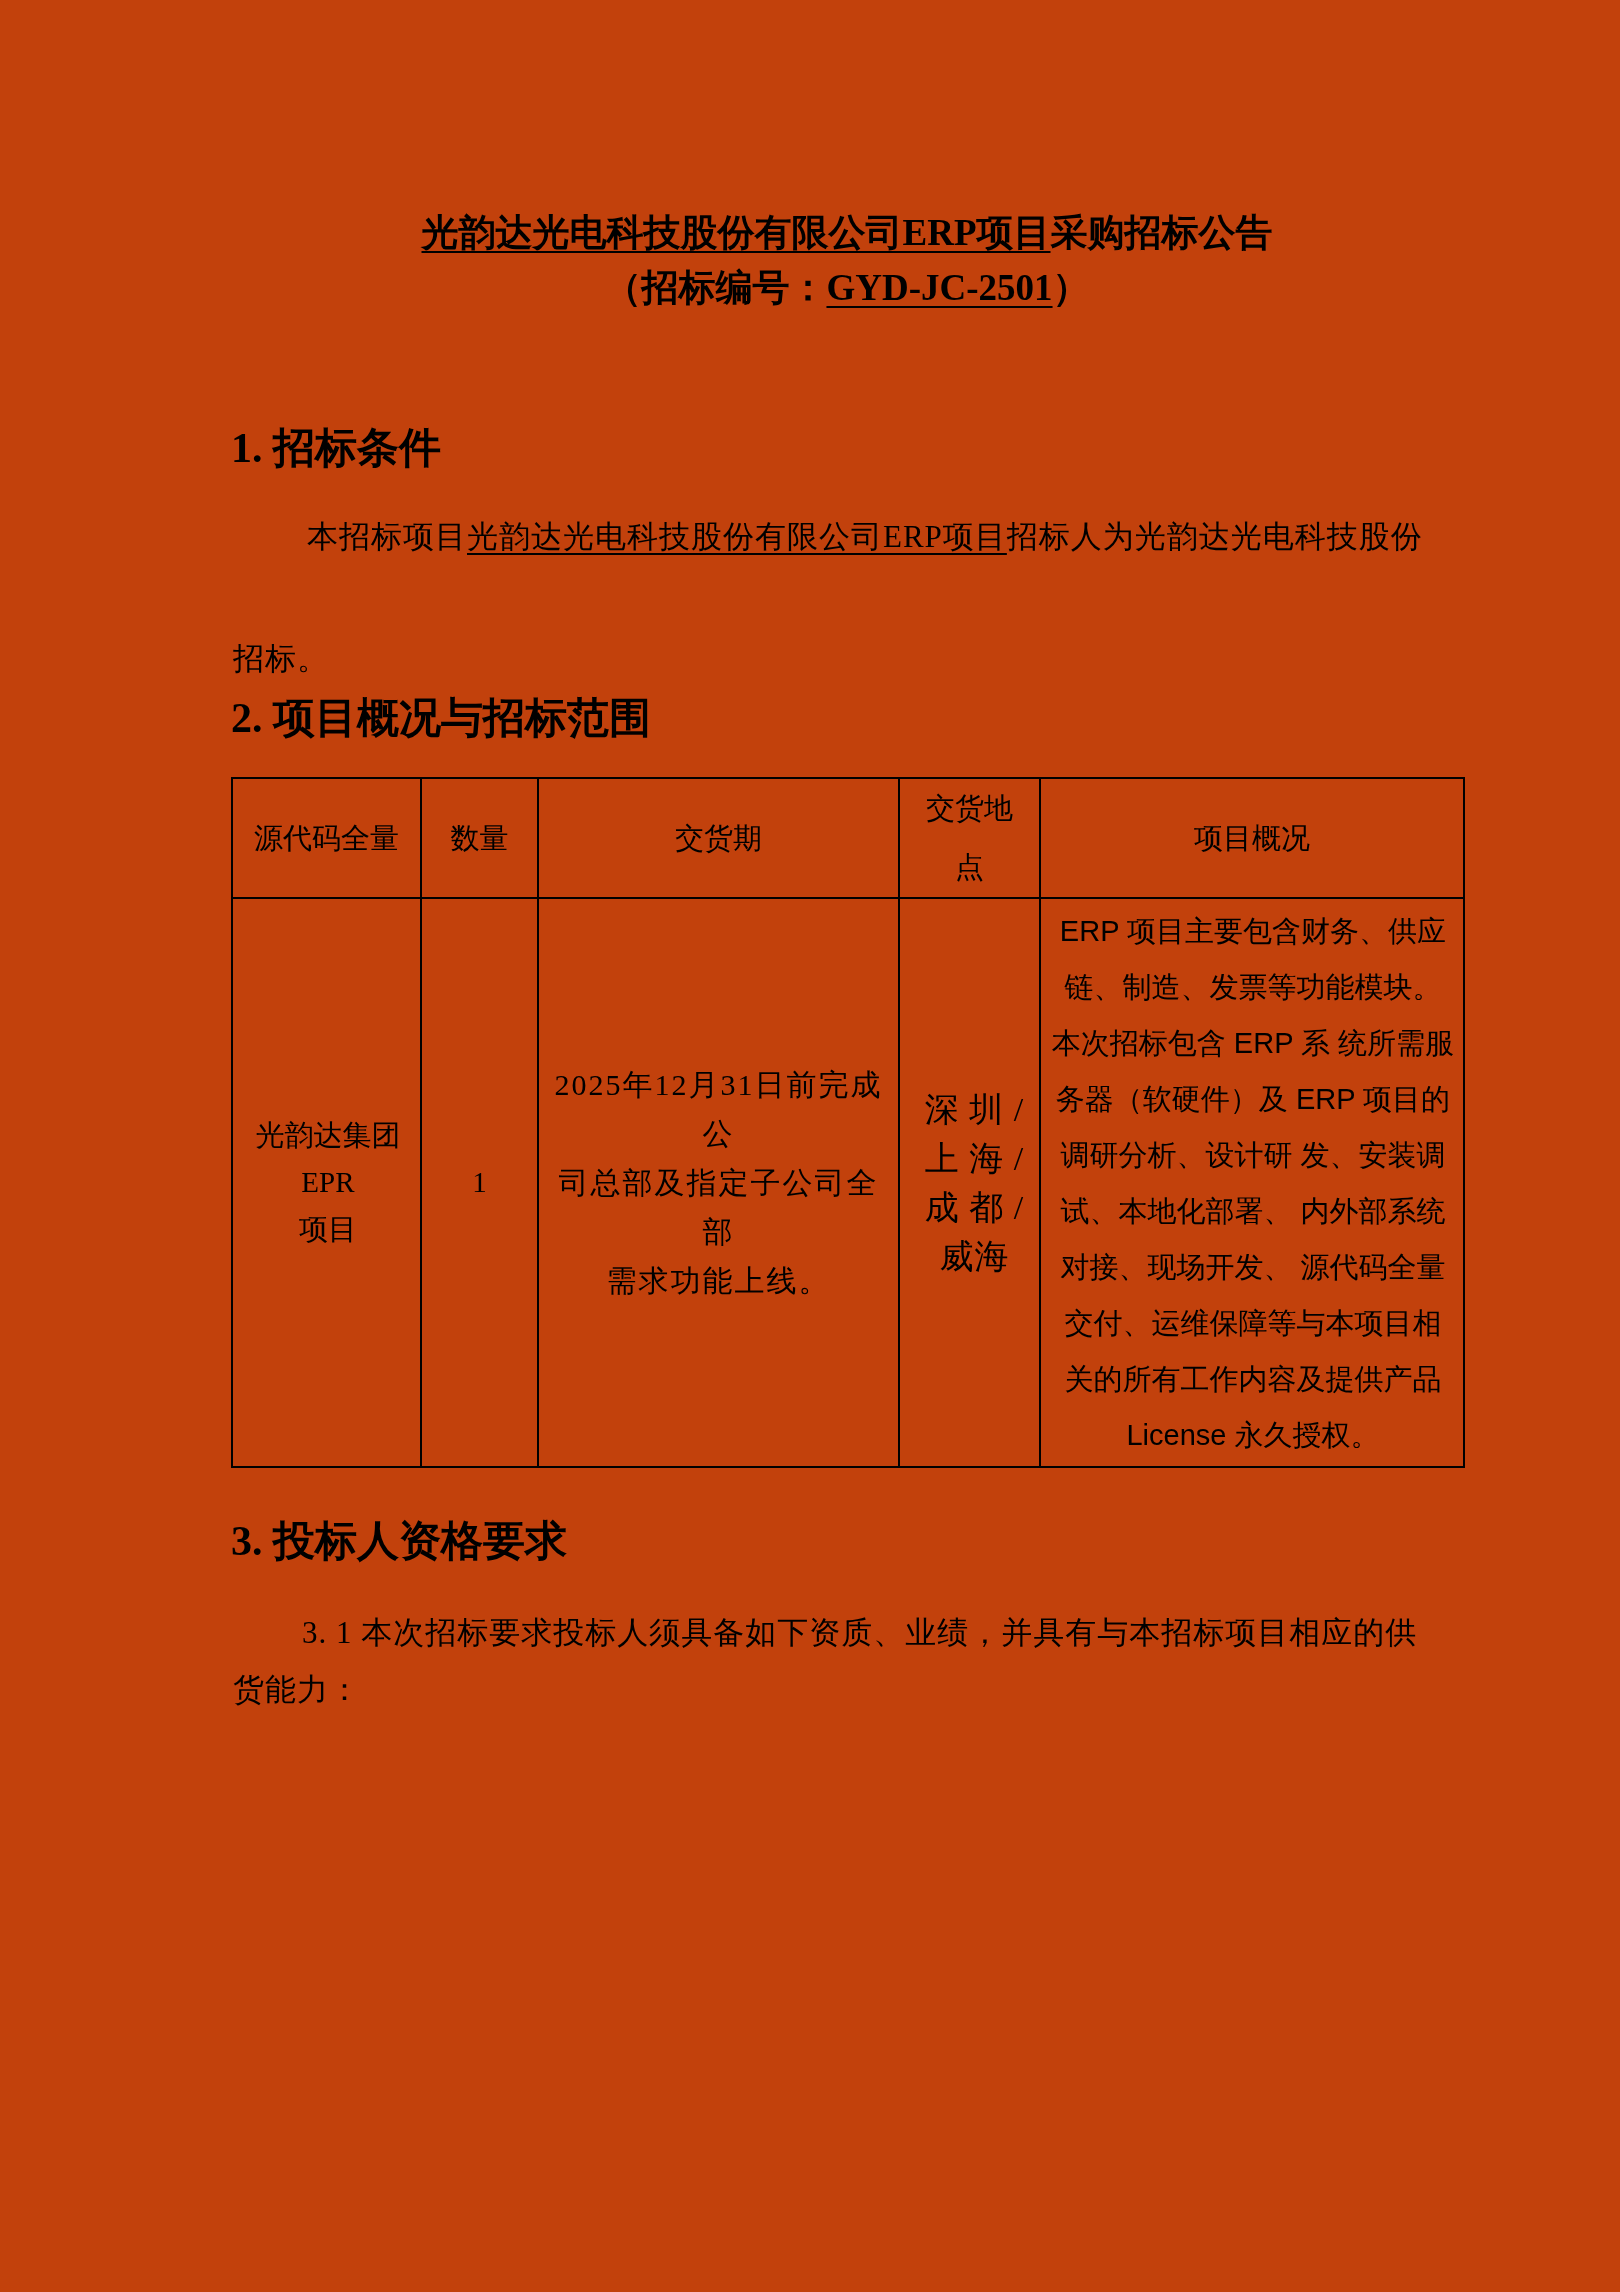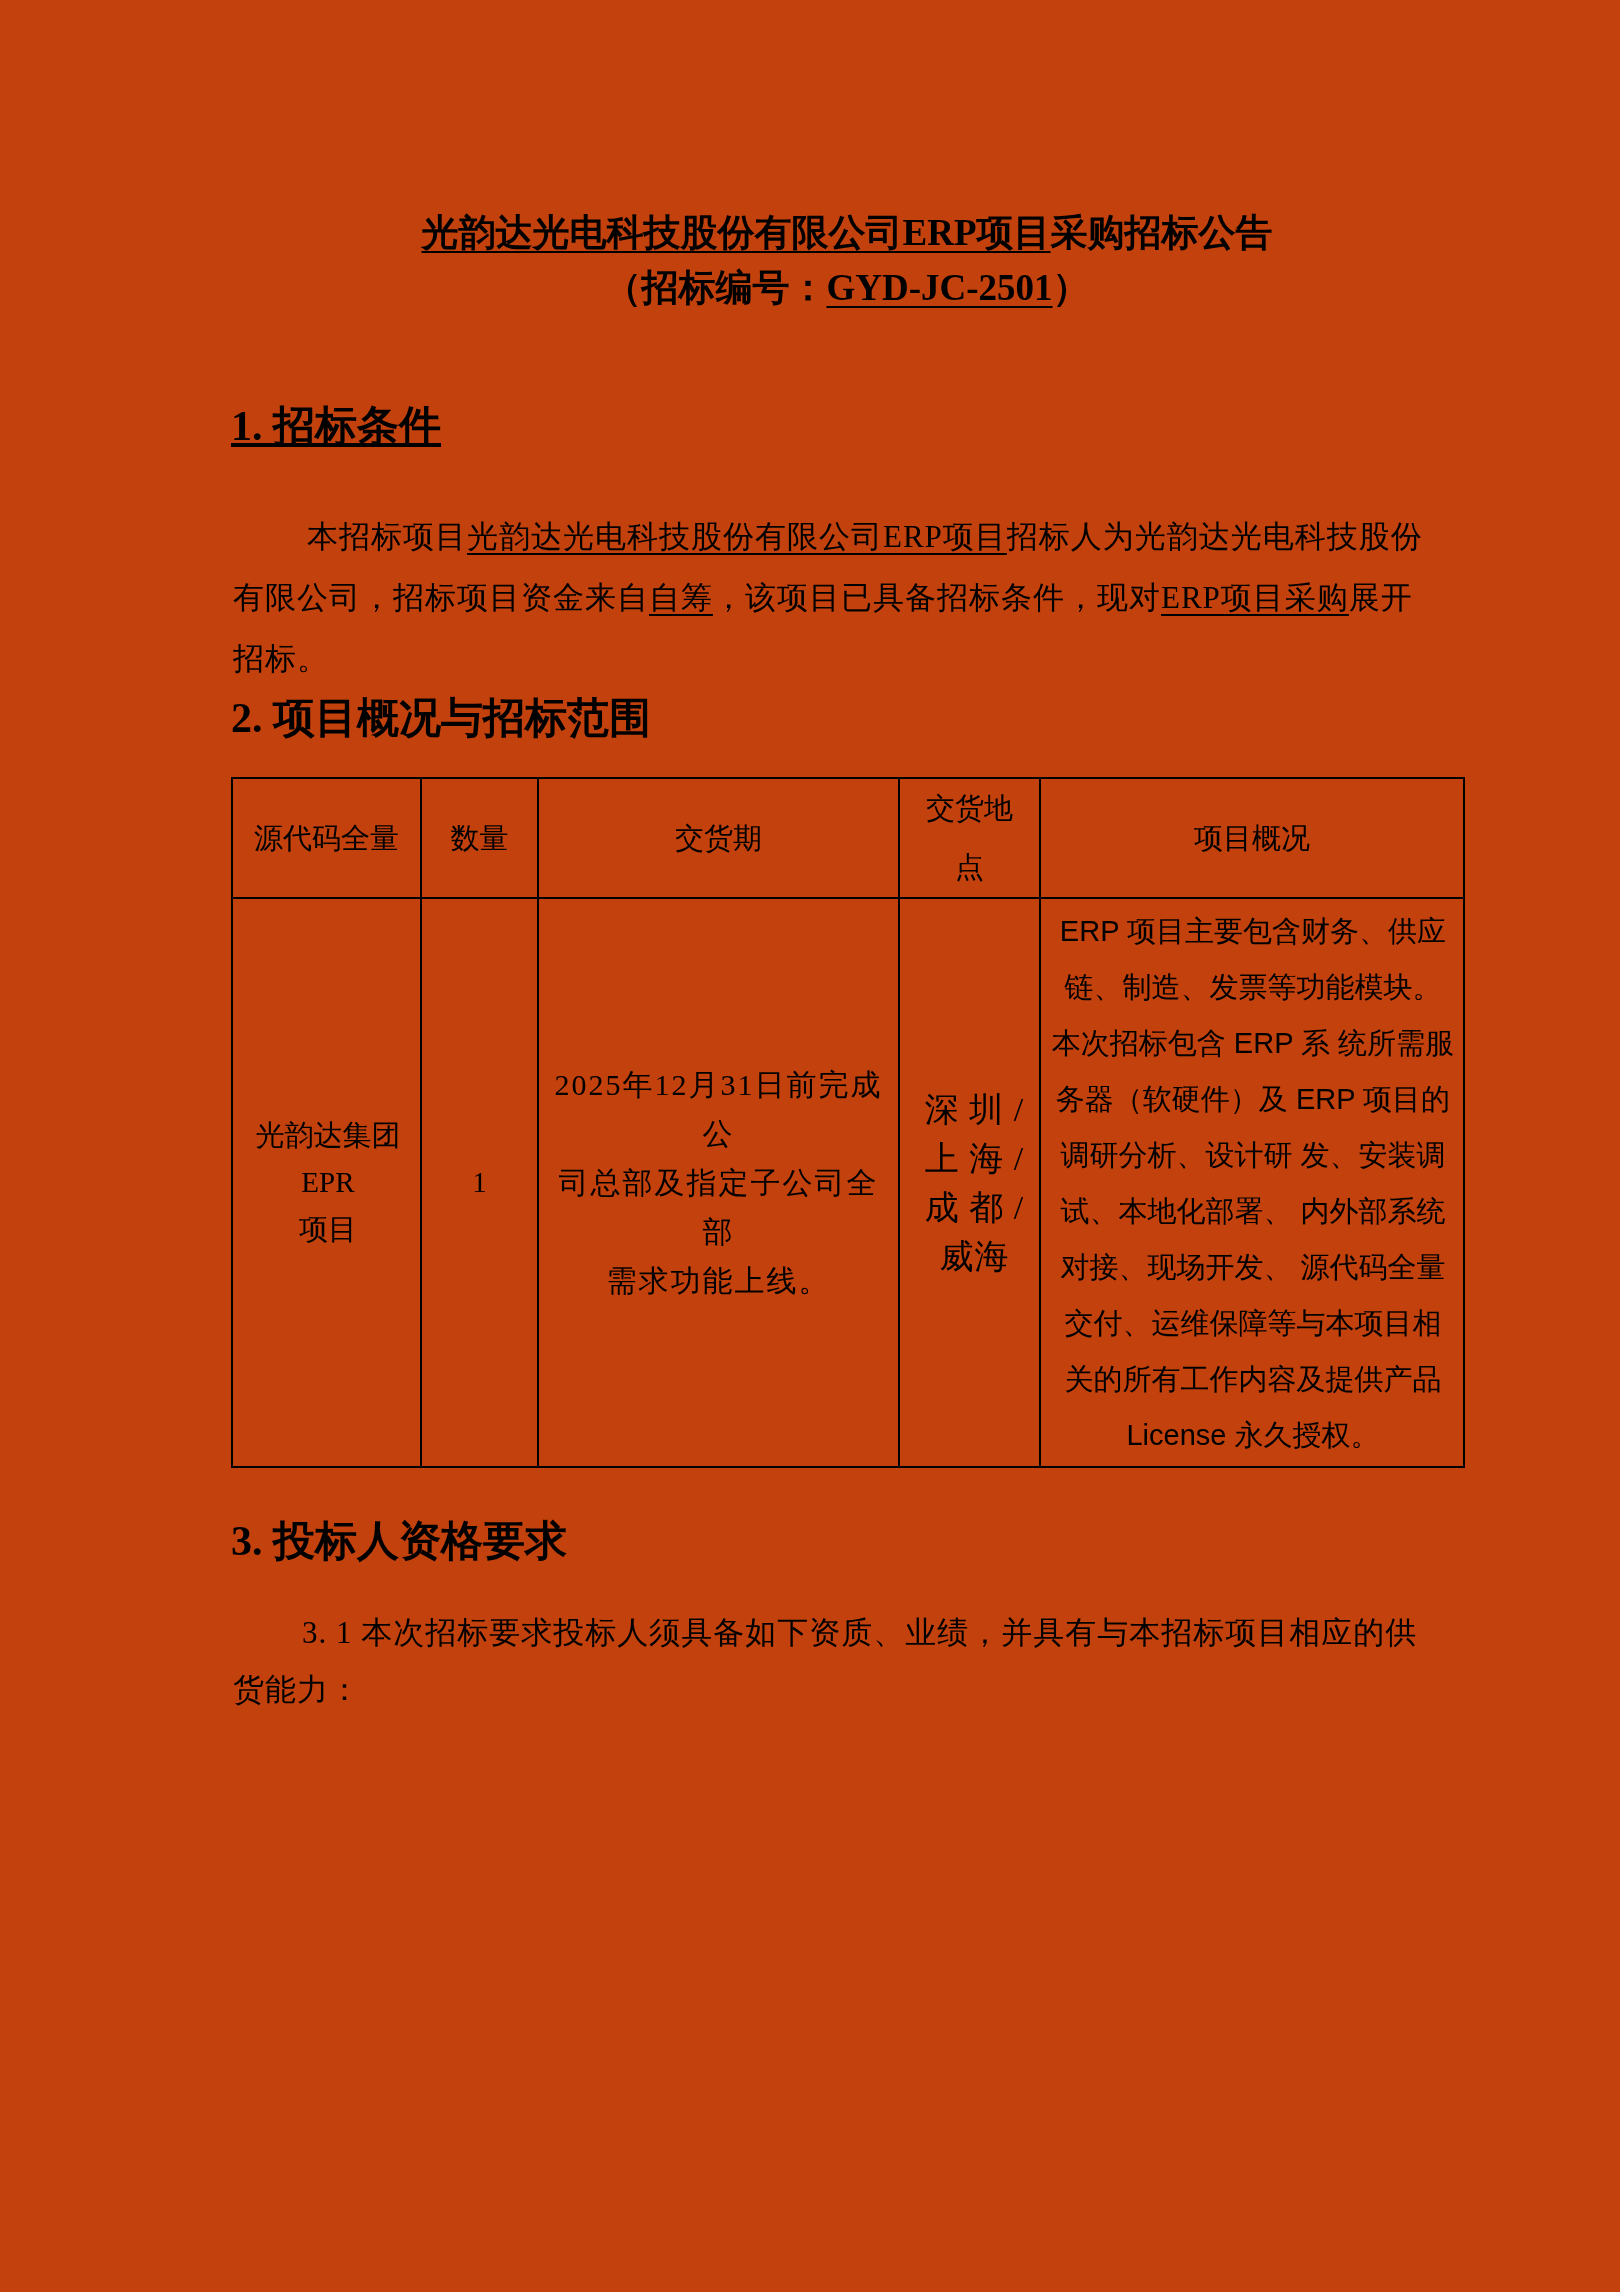--- a/index.html
+++ b/index.html
@@ -28,21 +28,21 @@
   }
   .heading {
     position:absolute;
     left:231px;
     font-size:42px;
     font-weight:bold;
     line-height:49px;
     white-space:nowrap;
     margin:0;
   }
-  #h-sec1 { top:402px;text-decoration:underline; }
+  #h-sec1 { top:424px; }
   #h-sec2 { top:694px; }
   #h-sec3 { top:1517px;text-align:right; }
   .para {
     position:absolute;
     left:233px;
     width:1231px;
     font-size:31px;
     line-height:61px;
     letter-spacing:1px;
     margin:0;
@@ -111,21 +111,21 @@
 
 <div class="page">
 
   <div class="doc-title">
     <div><span class="u">光韵达光电科技股份有限公司ERP项目</span><span>采购招标公告</span></div>
     <div><span>（招标编号：</span><span class="u">GYD-JC-2501</span><span>）</span></div>
   </div>
 
   <h2 class="heading" id="h-sec1">1. 招标条件</h2>
 
-  <p class="para" id="para-sec1"><span class="pline"><span>本招标项目</span><span class="u">光韵达光电科技股份有限公司ERP项目</span><span>招标人为光韵达光电科技股份</span></span><br><span class="pline"><span>有限公司，招标项目资金来自</span><span class="u">自筹</span><span>，该项目已具备招标条件，现对</span><span class="u">ERP项目采购</span><span>展开</span></span><br><span class="pline">招标。</span></p>
+  <p class="para" id="para-sec1"><span class="pline"><span>本招标项目</span><span class="u">光韵达光电科技股份有限公司ERP项目</span><span>招标人为光韵达光电科技股份</span></span><br><br><span class="pline">招标。</span></p>
 
   <h2 class="heading" id="h-sec2">2. 项目概况与招标范围</h2>
 
   <table class="goods">
     <colgroup>
       <col style="width:189px">
       <col style="width:117px">
       <col style="width:361px">
       <col style="width:141px">
       <col style="width:424px">

